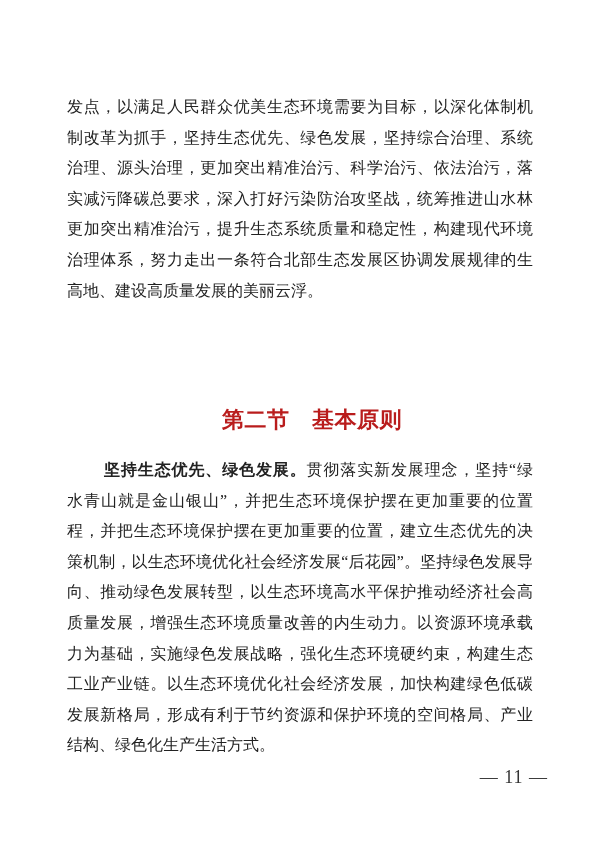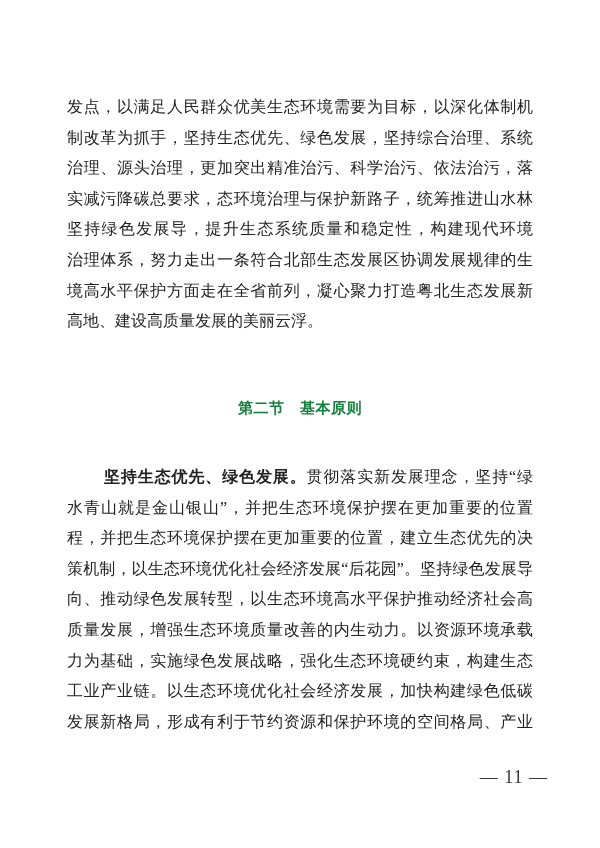--- a/index.html
+++ b/index.html
@@ -28,35 +28,35 @@
     text-align-last: justify;
     -moz-text-align-last: justify;
     text-justify: inter-character;
     white-space: nowrap;
     overflow: visible;
   }
   .line.last {
     text-align-last: left;
     -moz-text-align-last: left;
   }
-  .line.indent { text-indent: 37px; margin-top: 7px; }
+  .line.indent { text-indent: 37px; }
   .bold { font-weight: bold; }
   .heading {
     position: absolute;
     top: 395px;
     left: 67px;
     width: 466px;
-    margin: 0;
+    margin: 12px;
     height: 26px;
     line-height: 26px;
     text-align: center;
     font-family: "Liberation Sans", sans-serif;
     font-weight: bold;
-    font-size: 15px;
-    color: #15803d;
+    font-size: 22px;
+    color: #b91c1c;
     letter-spacing: 0.5px;
   }
   .pagenum {
     position: absolute;
     top: 769px;
     right: 79px;
     font-family: "Liberation Serif", serif;
     font-size: 18px;
     line-height: 16px;
     color: #333333;
@@ -64,32 +64,32 @@
   }
 </style>
 </head>
 <body>
 
 <div class="page">
   <div class="para" id="paragraph-1">
       <div class="line">发点，以满足人民群众优美生态环境需要为目标，以深化体制机</div>
       <div class="line">制改革为抓手，坚持生态优先、绿色发展，坚持综合治理、系统</div>
       <div class="line">治理、源头治理，更加突出精准治污、科学治污、依法治污，落</div>
-      <div class="line">实减污降碳总要求，态环境治理与保护新路子，统筹推进山水林</div>
-      <div class="line">坚持绿色发展导，提升生态系统质量和稳定性，构建现代环境</div>
+      <div class="line">实减污降碳总要求，深入打好污染防治攻坚战，统筹推进山水林</div>
+      <div class="line">更加突出精准治污，提升生态系统质量和稳定性，构建现代环境</div>
       <div class="line">治理体系，努力走出一条符合北部生态发展区协调发展规律的生</div>
-      <div class="line">境高水平保护方面走在全省前列，凝心聚力打造粤北生态发展新</div>
       <div class="line last">高地、建设高质量发展的美丽云浮。</div>
     </div>
   <h2 class="heading">第二节　基本原则</h2>
   <div class="para" id="paragraph-2">
       <div class="line indent"><span class="bold">坚持生态优先、绿色发展。</span><span>贯彻落实新发展理念，坚持“绿</span></div>
       <div class="line">水青山就是金山银山”，并把生态环境保护摆在更加重要的位置</div>
       <div class="line">程，并把生态环境保护摆在更加重要的位置，建立生态优先的决</div>
       <div class="line">策机制，以生态环境优化社会经济发展“后花园”。坚持绿色发展导</div>
       <div class="line">向、推动绿色发展转型，以生态环境高水平保护推动经济社会高</div>
       <div class="line">质量发展，增强生态环境质量改善的内生动力。以资源环境承载</div>
       <div class="line">力为基础，实施绿色发展战略，强化生态环境硬约束，构建生态</div>
       <div class="line">工业产业链。以生态环境优化社会经济发展，加快构建绿色低碳</div>
       <div class="line">发展新格局，形成有利于节约资源和保护环境的空间格局、产业</div>
+      <div class="line last">结构、绿色化生产生活方式。</div>
     </div>
   <div class="pagenum">— 11 —</div>
 </div>
 
 </body></html>

